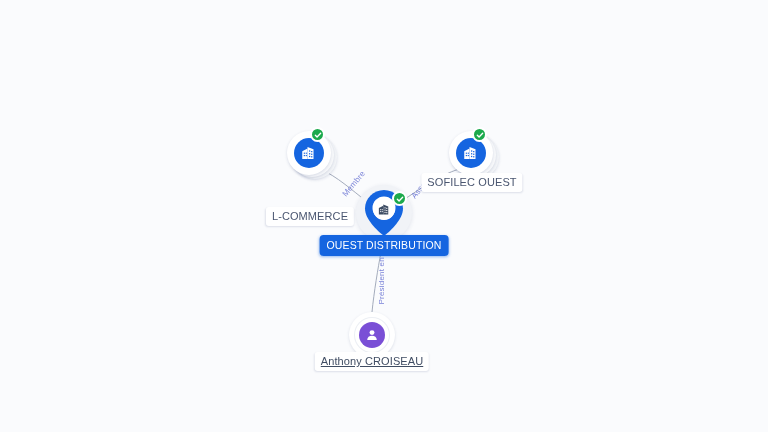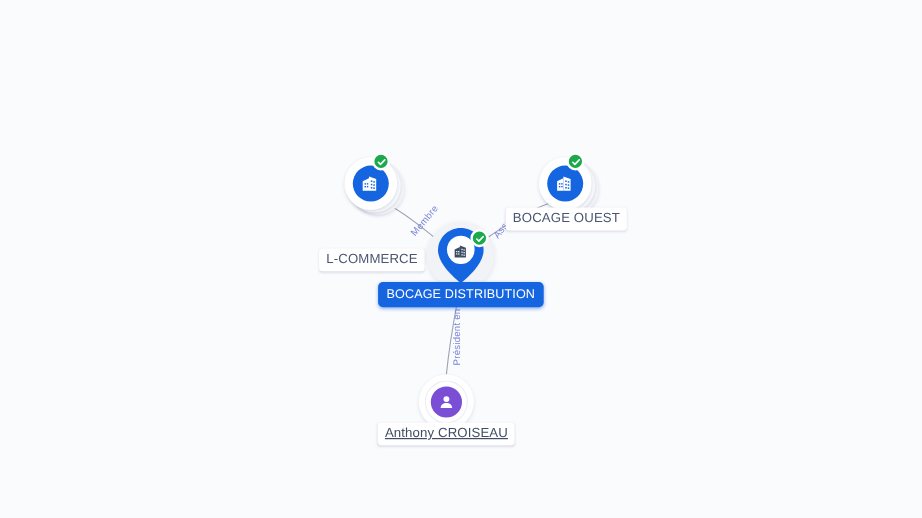--- a/index.html
+++ b/index.html
@@ -259,21 +259,21 @@
           <rect x="12" y="15.8" width="1.7" height="1.7" fill="#1565E0"></rect>
           <rect x="14.8" y="16.2" width="1.7" height="1.7" fill="#1565E0"></rect>
         </svg>
       </div>
       <div class="badge-check">
         <svg width="8" height="8" viewBox="0 0 12 12">
           <path d="M2 6.3 L4.6 8.9 L10 3.3" stroke="#ffffff" stroke-width="2" fill="none" stroke-linecap="round" stroke-linejoin="round"></path>
         </svg>
       </div>
     </div>
-    <div class="node-label" style="left:0px; top:19px;">BOCAGE OUEST</div>
+    <div class="node-label" style="left:0px; top:19px;">SOFILEC OUEST</div>
   </div>
 
   <div class="node pin-node" style="left:384px; top:213px;">
     <div class="halo"></div>
     <div class="pin">
       <svg width="42" height="50" viewBox="0 0 42 50">
         <path d="M21 2 C10.5 2 2 10.3 2 20.5 C2 31 13.5 42 21 48 C28.5 42 40 31 40 20.5 C40 10.3 31.5 2 21 2 Z" fill="#1565E0"></path>
         <circle cx="21" cy="20" r="11.5" fill="#ffffff"></circle>
       </svg>
     </div>
@@ -291,21 +291,21 @@
         <rect x="14.8" y="12.8" width="1.7" height="1.7" fill="#ffffff"></rect>
         <rect x="12" y="15.8" width="1.7" height="1.7" fill="#ffffff"></rect>
         <rect x="14.8" y="16.2" width="1.7" height="1.7" fill="#ffffff"></rect>
       </svg>
     </div>
     <div class="badge-check">
       <svg width="8" height="8" viewBox="0 0 12 12">
         <path d="M2 6.3 L4.6 8.9 L10 3.3" stroke="#ffffff" stroke-width="2" fill="none" stroke-linecap="round" stroke-linejoin="round"></path>
       </svg>
     </div>
-    <div class="node-label selected" style="left:0px; top:22px;">BOCAGE DISTRIBUTION</div>
+    <div class="node-label selected" style="left:0px; top:22px;">OUEST DISTRIBUTION</div>
   </div>
 
   <div class="node person-node" style="left:372px; top:335px;">
     <div class="ring"></div>
     <div class="ring2"></div>
     <div class="disc">
       <svg width="16" height="16" viewBox="0 0 24 24">
         <circle cx="12" cy="8.4" r="3.7" fill="#ffffff"></circle>
         <path d="M4.8 19.5 C4.8 15.5 8 13.2 12 13.2 C16 13.2 19.2 15.5 19.2 19.5 Z" fill="#ffffff"></path>
       </svg>

